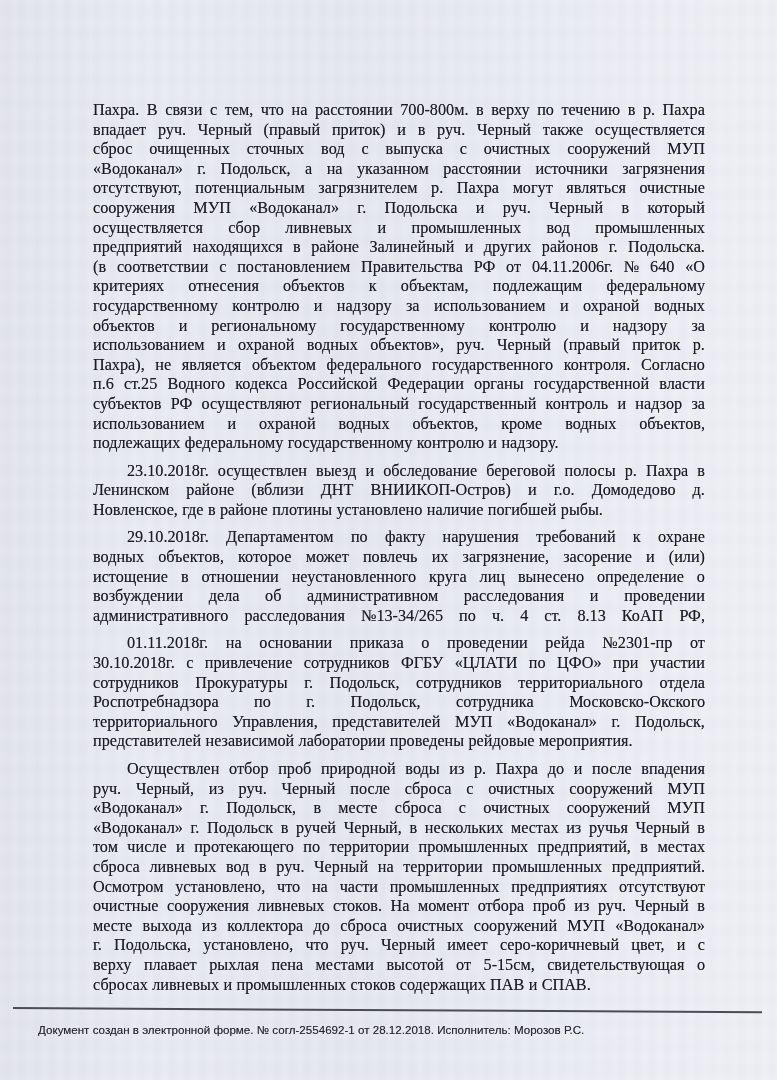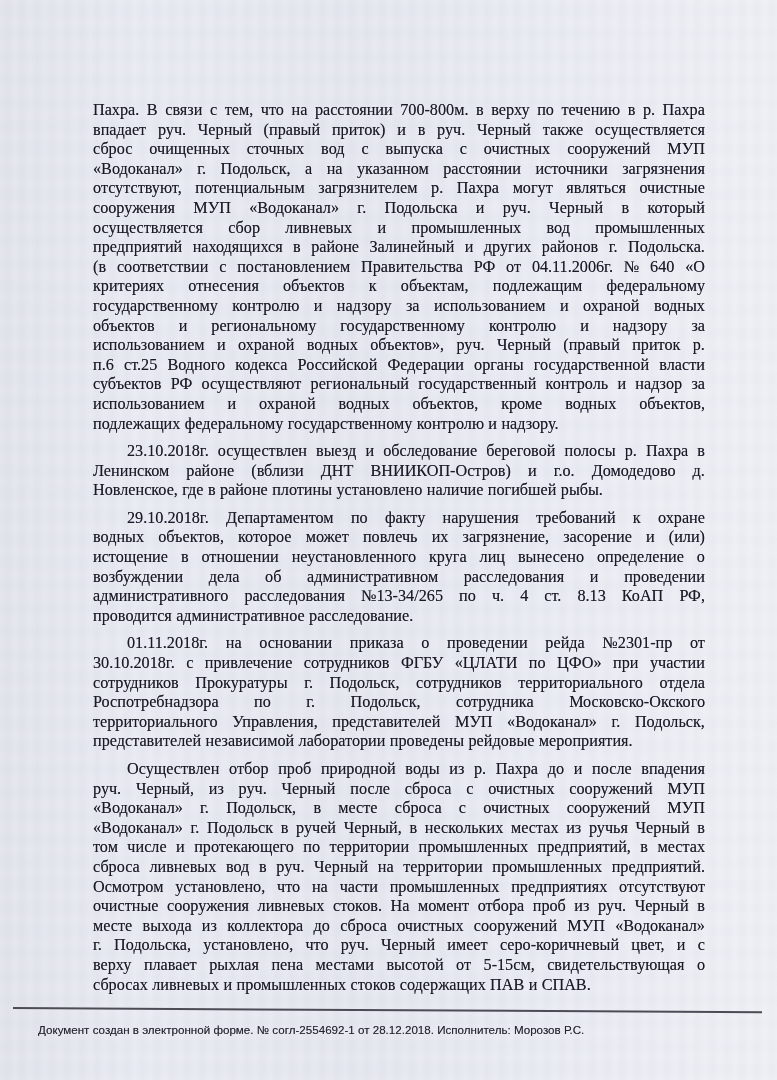--- a/index.html
+++ b/index.html
@@ -217,20 +217,30 @@
         <span>использованием</span>
         <span>и</span>
         <span>охраной</span>
         <span>водных</span>
         <span>объектов»,</span>
         <span>руч.</span>
         <span>Черный</span>
         <span>(правый</span>
         <span>приток</span>
         <span>р.</span>
+      </div>
+      <div class="line">
+        <span>Пахра),</span>
+        <span>не</span>
+        <span>является</span>
+        <span>объектом</span>
+        <span>федерального</span>
+        <span>государственного</span>
+        <span>контроля.</span>
+        <span>Согласно</span>
       </div>
       <div class="line">
         <span>п.6</span>
         <span>ст.25</span>
         <span>Водного</span>
         <span>кодекса</span>
         <span>Российской</span>
         <span>Федерации</span>
         <span>органы</span>
         <span>государственной</span>
@@ -349,25 +359,20 @@
         <span>административного</span>
         <span>расследования</span>
         <span>№13-34/265</span>
         <span>по</span>
         <span>ч.</span>
         <span>4</span>
         <span>ст.</span>
         <span>8.13</span>
         <span>КоАП</span>
         <span>РФ,</span>
-      </div>
-      <div class="line last">
-        <span>проводится</span>
-        <span>административное</span>
-        <span>расследование.</span>
       </div>
     </div>
     <div class="para">
       <div class="line indent">
         <span>01.11.2018г.</span>
         <span>на</span>
         <span>основании</span>
         <span>приказа</span>
         <span>о</span>
         <span>проведении</span>

